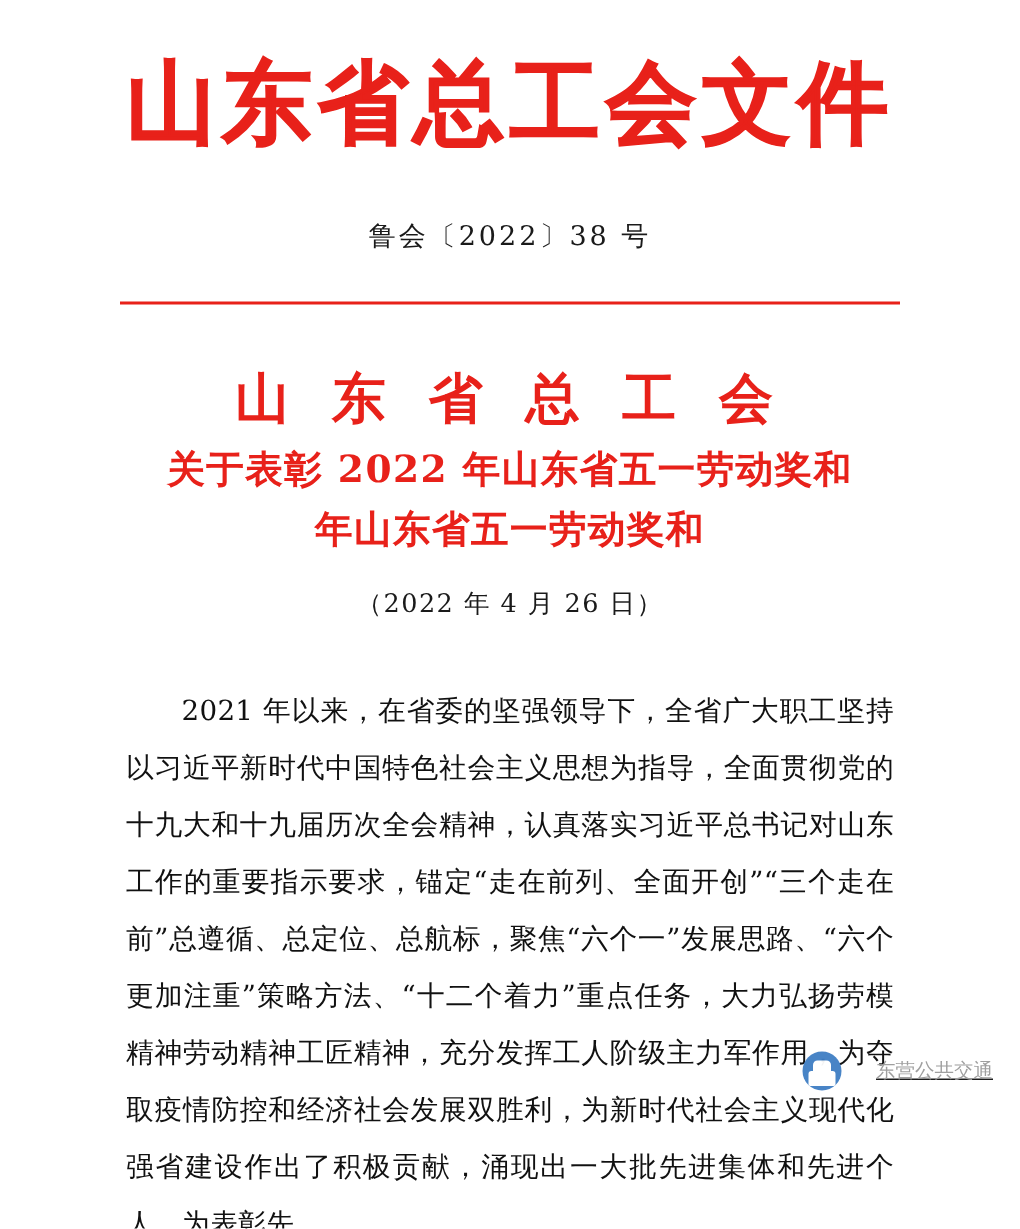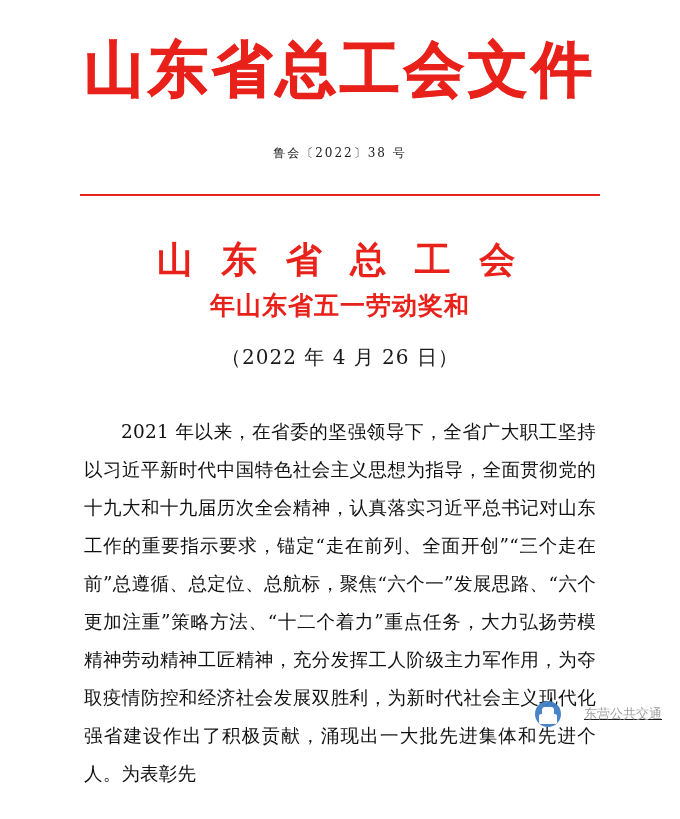--- a/index.html
+++ b/index.html
@@ -36,21 +36,21 @@
     font-size: 60px;
     letter-spacing: 4px;
     line-height: 1.18;
     white-space: nowrap;
     -webkit-text-stroke: 1px #e8211a;
   }
 
   .doc-number {
     text-align: center;
     margin-top: 40px;
-    font-size: 12px;
+    font-size: 18px;
     letter-spacing: 2px;
     color: #1a1a1a;
     font-family: "DejaVu Serif", serif;
   }
 
   .red-rule {
     margin: 32px auto 0 auto;
     width: 520px;
     height: 2px;
     background: #e8211a;
@@ -76,21 +76,21 @@
   }
   .title-line-3 {
     font-size: 25px;
     letter-spacing: 1px;
     line-height: 1.6;
   }
 
   .title-date {
     margin-top: 18px;
     text-align: center;
-    font-size: 20px;
+    font-size: 17px;
     color: #1a1a1a;
     letter-spacing: 1px;
     font-family: "DejaVu Serif", serif;
   }
 
   
   .body-text {
     margin: 42px auto 0 auto;
     width: 512px;
     font-family: "DejaVu Serif", serif;
@@ -161,20 +161,21 @@
   <div class="masthead">
     <div class="masthead-title">山东省总工会文件</div>
   </div>
 
   <div class="doc-number">鲁会〔2022〕38 号</div>
 
   <div class="red-rule"></div>
 
   <div class="title-block">
     <div class="title-line-1">山 东 省 总 工 会</div>
+    <div class="title-line-2">关于表彰 2022 年山东省五一劳动奖和</div>
     <div class="title-line-3">年山东省五一劳动奖和</div>
   </div>
 
   <div class="title-date">（2022 年 4 月 26 日）</div>
 
   <div class="body-text">
     <p>2021 年以来，在省委的坚强领导下，全省广大职工坚持以习近平新时代中国特色社会主义思想为指导，全面贯彻党的十九大和十九届历次全会精神，认真落实习近平总书记对山东工作的重要指示要求，锚定“走在前列、全面开创”“三个走在前”总遵循、总定位、总航标，聚焦“六个一”发展思路、“六个更加注重”策略方法、“十二个着力”重点任务，大力弘扬劳模精神劳动精神工匠精神，充分发挥工人阶级主力军作用，为夺取疫情防控和经济社会发展双胜利，为新时代社会主义现代化强省建设作出了积极贡献，涌现出一大批先进集体和先进个人。为表彰先</p>
   </div>
 
   <div class="footer-badge">

